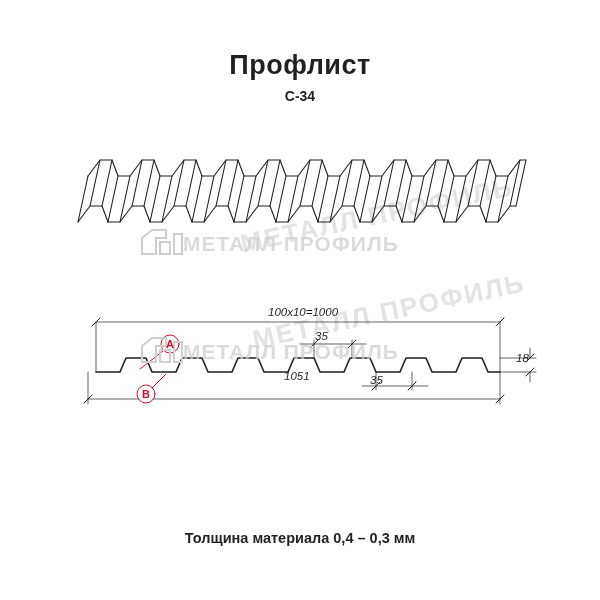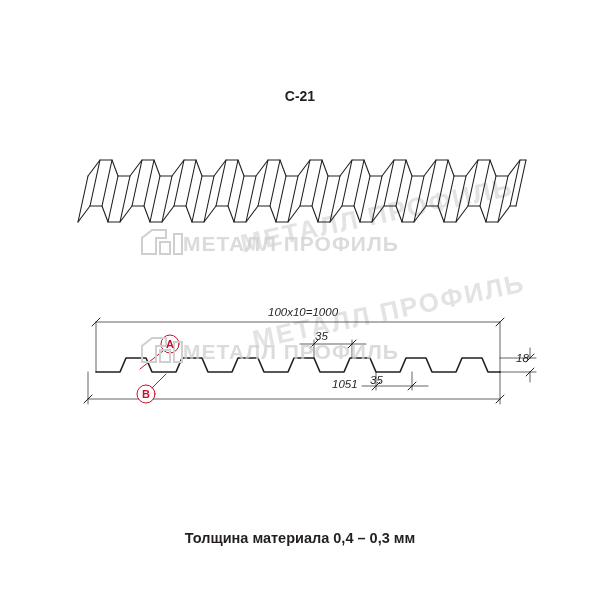--- a/index.html
+++ b/index.html
@@ -100,21 +100,22 @@
     font-weight: bold;
     color: #c8102e;
     white-space: nowrap;
   }
 </style>
 </head>
 <body>
 
 <div class="page">
 
-  <div class="subtitle">С-21</div>
+  <div class="title">Профлист</div>
+  <div class="subtitle">С-34</div>
 
   <div class="wm-ghost wmg1">МЕТАЛЛ ПРОФИЛЬ</div>
   <div class="wm-ghost wmg2">МЕТАЛЛ ПРОФИЛЬ</div>
 
   <svg class="svg-layer" width="600" height="600" viewBox="0 0 600 600">
     <g stroke="#231f20" fill="none" stroke-width="1.1" stroke-linejoin="round" stroke-linecap="round">
 
       <g id="sheet3d">
 
         <path d="M88 176 L100 160 L112 160 L118 176 L130 176 L142 160 L154 160 L160 176
@@ -240,21 +241,21 @@
     <path d="M2 26 L2 10 L12 2 L26 2 L26 10 L16 10 L16 26 Z M20 26 L20 14 L30 14 L30 26 Z M34 26 L34 6 L42 6 L42 26 Z" fill="none" stroke="#cfcfcf" stroke-width="2"></path>
   </svg>
   <svg class="wm-logo" style="top:336px; left:140px;" width="44" height="30" viewBox="0 0 44 30">
     <path d="M2 26 L2 10 L12 2 L26 2 L26 10 L16 10 L16 26 Z M20 26 L20 14 L30 14 L30 26 Z M34 26 L34 6 L42 6 L42 26 Z" fill="none" stroke="#cfcfcf" stroke-width="2"></path>
   </svg>
 
   <div class="wm wm1">МЕТАЛЛ ПРОФИЛЬ</div>
   <div class="wm wm2">МЕТАЛЛ ПРОФИЛЬ</div>
 
   <div class="dimtext" style="top:306px; left:268px;">100х10=1000</div>
-  <div class="dimtext" style="top:378px; left:284px;margin-left:48px;">1051</div>
+  <div class="dimtext" style="top:370px; left:284px;">1051</div>
   <div class="dimtext" style="top:352px; left:516px;">18</div>
   <div class="dimtext" style="top:330px; left:315px;">35</div>
   <div class="dimtext" style="top:374px; left:370px;">35</div>
 
   <div class="calloutLetter" style="top:338px; left:166px;">A</div>
   <div class="calloutLetter" style="top:388px; left:142px;">B</div>
 
   <div class="footer">Толщина материала 0,4 – 0,3 мм</div>
 
 </div>

